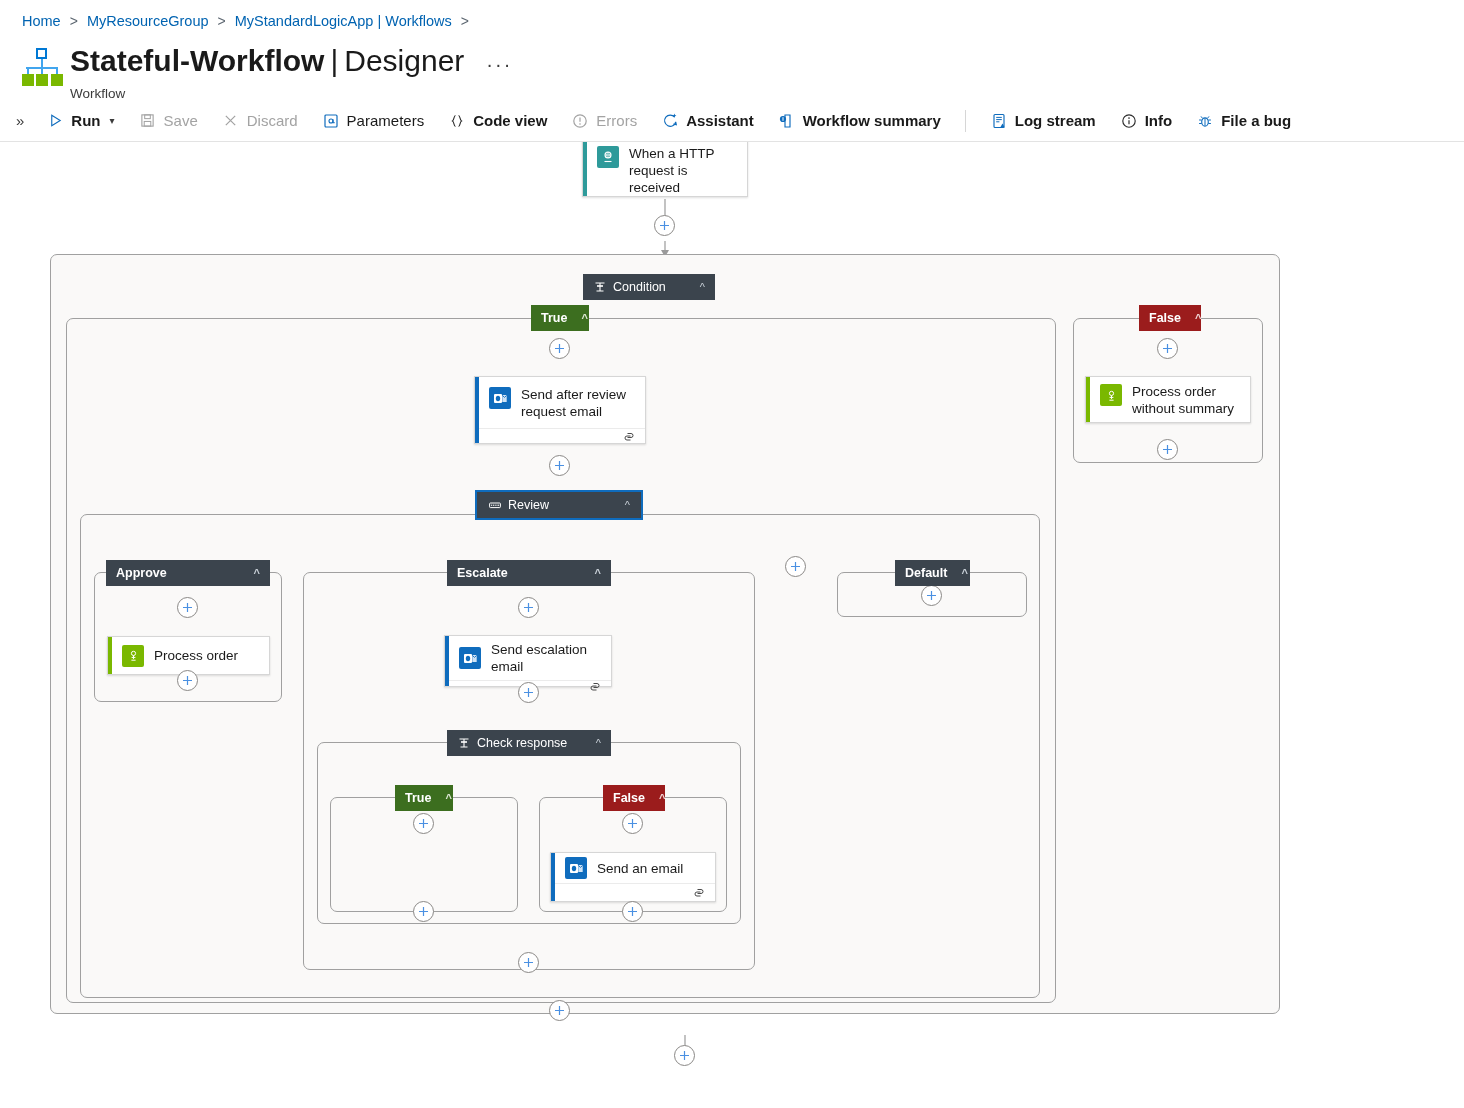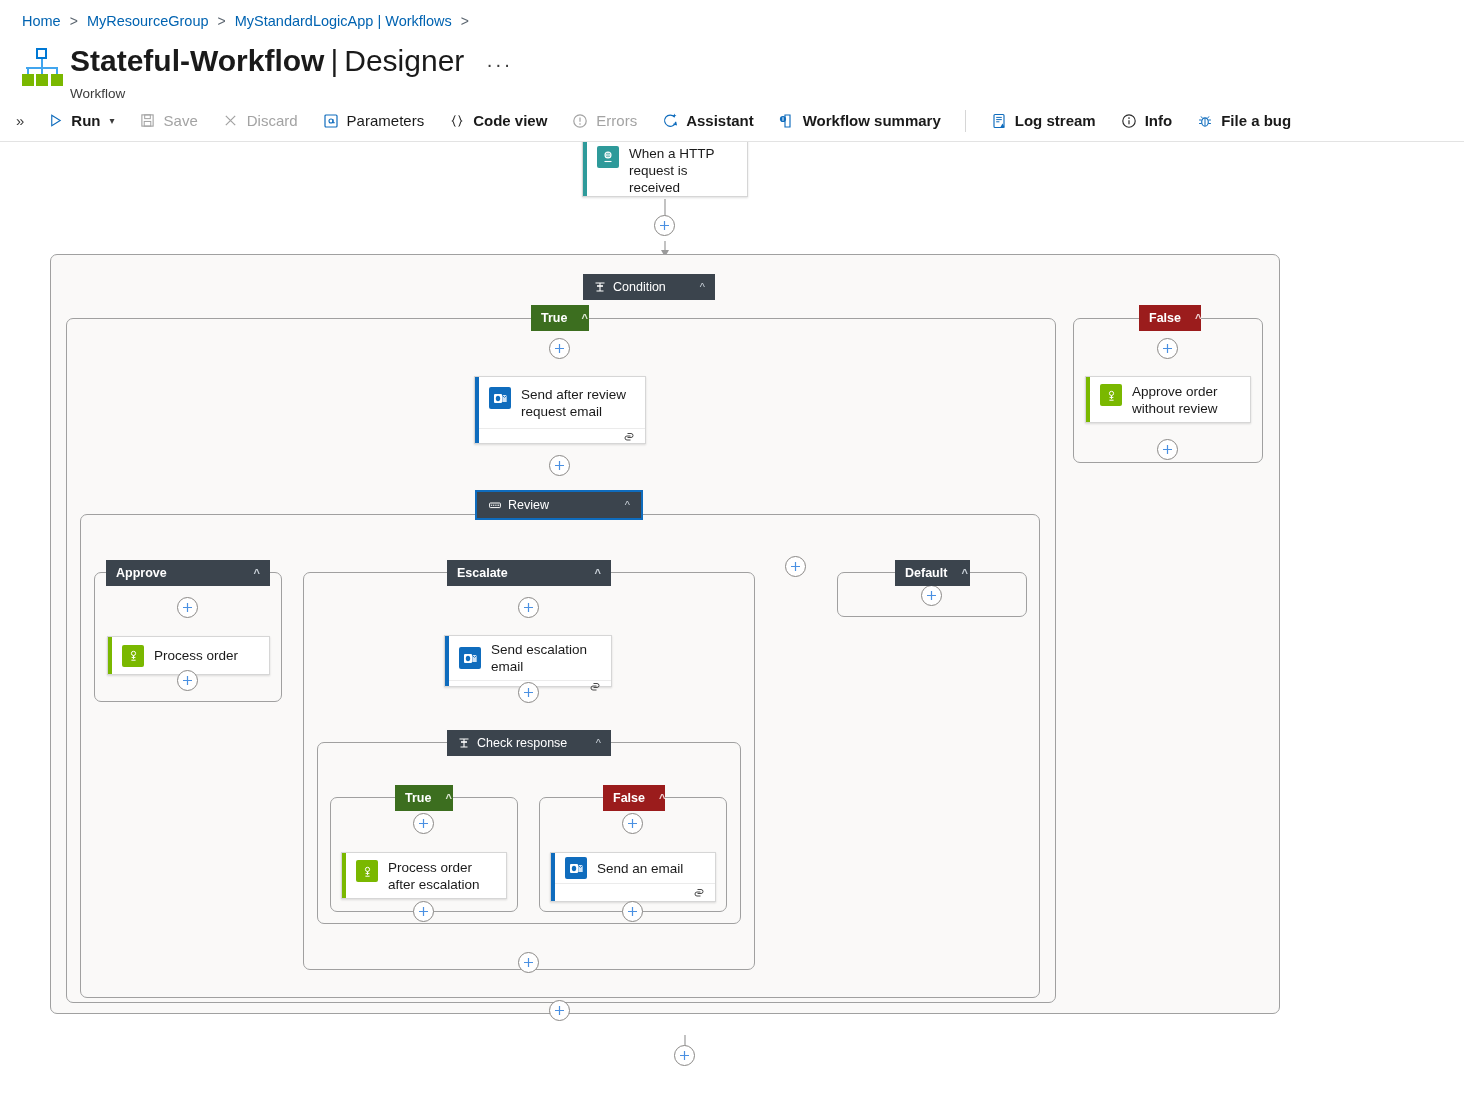--- a/index.html
+++ b/index.html
@@ -539,32 +539,20 @@
     <span class="pill-left">
         <span>True</span>
       </span>
     <span class="pill-caret">^</span>
   </div>
   <div class="plus" style="left:413px; top:671px;">
     <svg width="11" height="11" viewBox="0 0 11 11">
         <path d="M5.5 1 v9 M1 5.5 h9" stroke="#4a90e2" stroke-width="1.2"></path>
       </svg>
   </div>
-  <div class="card" style="left:341px; top:710px; width:166px; height:47px;">
-    <div class="accent" style="background:#7ab800;"></div>
-    <div class="card-main" style="padding-top:6px;">
-      <span class="card-ico" style="background:#7ab800;">
-        <svg width="13" height="13" viewBox="0 0 13 13">
-            <circle cx="6.5" cy="4.4" r="2.1" fill="none" stroke="#fff" stroke-width="1"></circle>
-            <path d="M6.5 6.5 v3.4 M4.4 11.2 h4.2 M4.6 8.4 h3.8" stroke="#fff" stroke-width="1" fill="none"></path>
-          </svg>
-      </span>
-      <span class="card-label">Process order after escalation</span>
-    </div>
-  </div>
   <div class="plus" style="left:413px; top:759px;">
     <svg width="11" height="11" viewBox="0 0 11 11">
         <path d="M5.5 1 v9 M1 5.5 h9" stroke="#4a90e2" stroke-width="1.2"></path>
       </svg>
   </div>
 
   <div class="scope" style="left:539px; top:655px; width:188px; height:115px;"></div>
   <div class="pill falsebadge" style="left:603px; top:643px; width:62px;">
     <span class="pill-left">
         <span>False</span>
@@ -649,21 +637,21 @@
   </div>
   <div class="card" style="left:1085px; top:234px; width:166px; height:47px;">
     <div class="accent" style="background:#7ab800;"></div>
     <div class="card-main" style="padding-top:6px;">
       <span class="card-ico" style="background:#7ab800;">
         <svg width="13" height="13" viewBox="0 0 13 13">
             <circle cx="6.5" cy="4.4" r="2.1" fill="none" stroke="#fff" stroke-width="1"></circle>
             <path d="M6.5 6.5 v3.4 M4.4 11.2 h4.2 M4.6 8.4 h3.8" stroke="#fff" stroke-width="1" fill="none"></path>
           </svg>
       </span>
-      <span class="card-label">Approve order without review</span>
+      <span class="card-label">Process order without summary</span>
     </div>
   </div>
   <div class="plus" style="left:1157px; top:297px;">
     <svg width="11" height="11" viewBox="0 0 11 11">
         <path d="M5.5 1 v9 M1 5.5 h9" stroke="#4a90e2" stroke-width="1.2"></path>
       </svg>
   </div>
 
   <div class="plus" style="left:674px; top:903px;">
     <svg width="11" height="11" viewBox="0 0 11 11">

